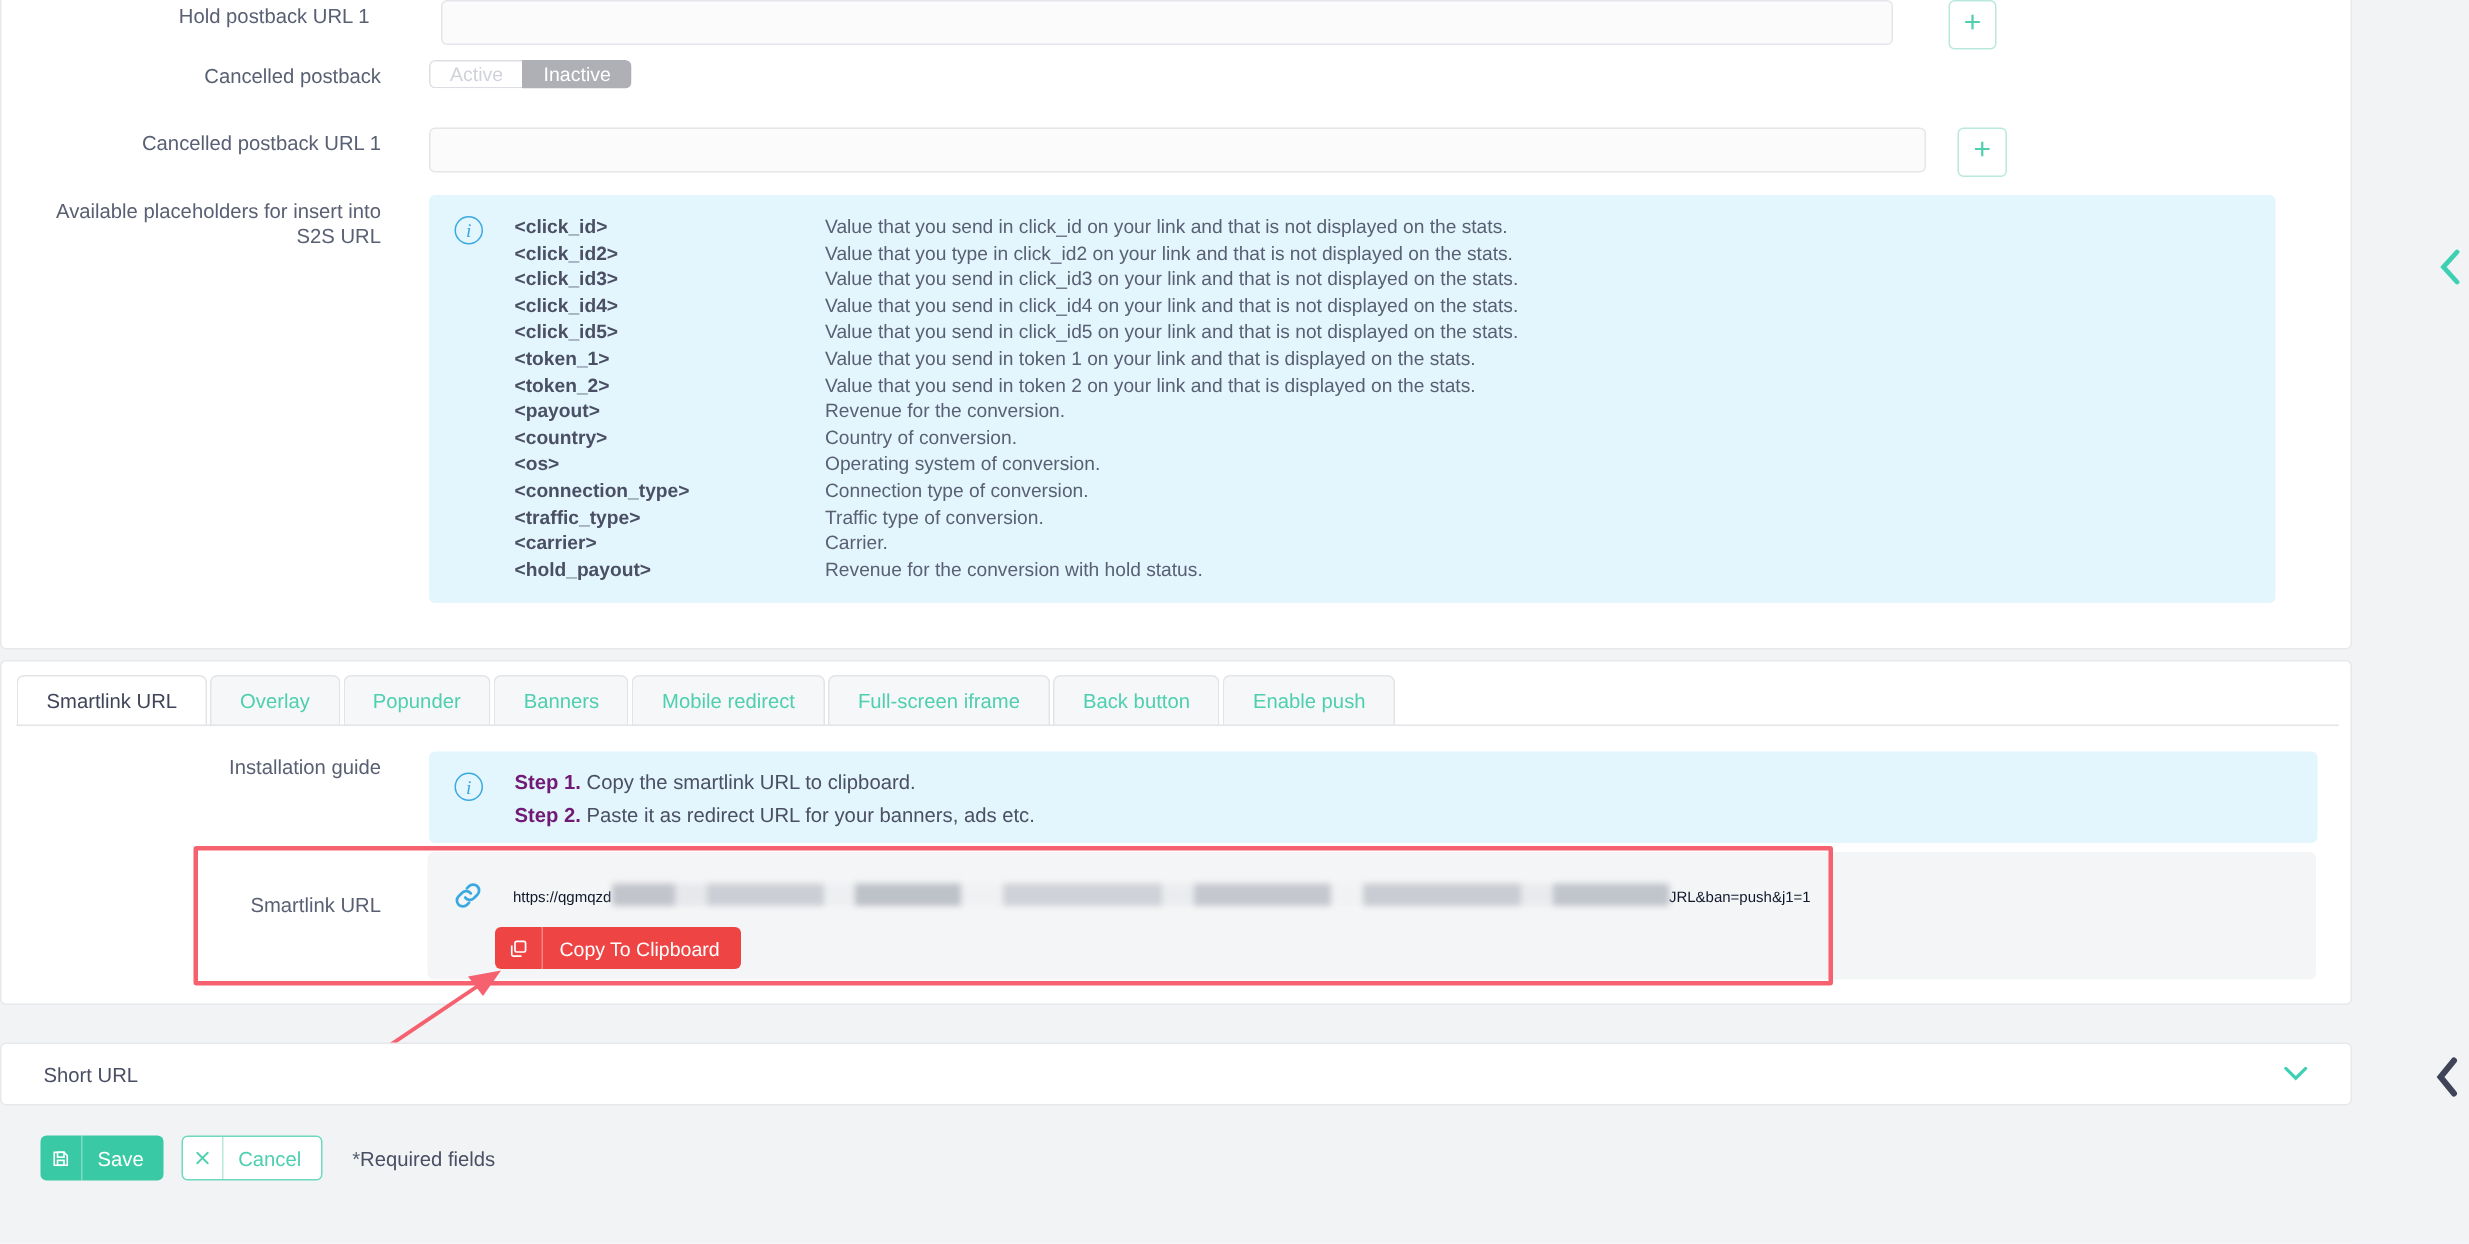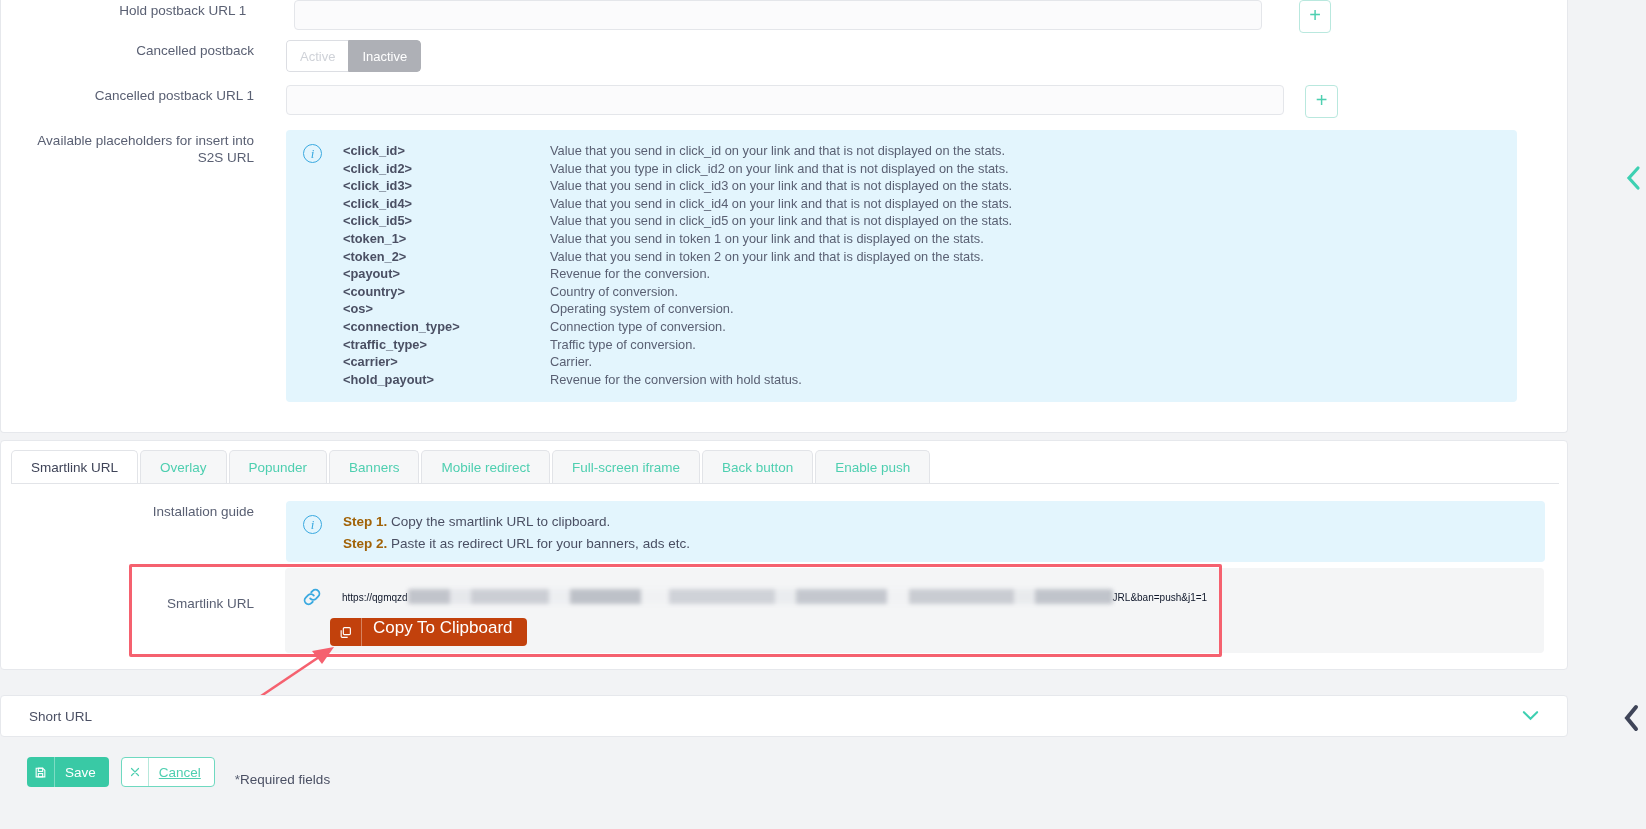--- a/index.html
+++ b/index.html
@@ -31,21 +31,21 @@
     background: #fbfbfc; border: 1px solid #e4e6ea; border-radius: 4px;
     height: 30px;
   }
   .plusbtn {
     width: 33px; height: 33px; border: 1px solid #b9e8de; border-radius: 4px;
     background: #fff; color: #4ecfb0; font-size: 20px; line-height: 29px;
     text-align: center; cursor: pointer;
   }
 
   
-  .toggle { display: flex; height: 32px; border-radius: 4px; overflow: hidden; }
+  .toggle { display: flex; height: 19px; border-radius: 4px; overflow: hidden; }
   .toggle .seg {
     display: flex; align-items: center; padding: 0 13px; font-size: 13px;
     cursor: pointer; border: 1px solid #dcdee3;
   }
   .toggle .seg.off { background: #fff; color: #cfd2d8; border-right: none; border-radius: 4px 0 0 4px; }
   .toggle .seg.on  { background: #aeb0b6; color: #fff; border-color: #aeb0b6; border-radius: 0 4px 4px 0; }
 
   
   .infobox {
     background: #e3f5fd; border-radius: 4px; position: relative;
@@ -79,21 +79,21 @@
     border-radius: 5px 5px 0 0; cursor: pointer; white-space: nowrap;
   }
   .tab.active { background: #fff; color: #3f4458; border-color: #e2e4e8; }
   .tabs-underline {
     position: absolute; left: 10px; top: 42px; width: 1548px; height: 1px;
     background: #e2e4e8;
   }
 
   
   .guide-line { line-height: 22px; font-size: 13.5px; color: #4a4f63; }
-  .guide-line b { color: #a16207; }
+  .guide-line b { color: #701a75; }
 
   
   .sl-highlight {
     position: absolute; left: 129px; top: 564px; width: 1093px; height: 93px;
     border: 3px solid #f5616f; border-radius: 2px; pointer-events: none;
   }
   .sl-value-box {
     position: absolute; left: 285px; top: 568px; width: 1259px; height: 85px;
     background: #f4f5f6; border-radius: 4px;
   }
@@ -107,58 +107,58 @@
   }
   .url-blur {
     display: inline-block; vertical-align: -3px; height: 15px;
     background: linear-gradient(90deg,#b9bcc4 0 6%,#e4e6ea 6% 9%,#c5c8cf 9% 20%,#eceef1 20% 23%,
       #b4b8c0 23% 33%,#f0f1f3 33% 37%,#c9ccd3 37% 52%,#e9ebee 52% 55%,#bcc0c8 55% 68%,
       #f1f2f4 68% 71%,#c2c5cc 71% 86%,#e7e9ec 86% 89%,#b8bcc4 89% 100%);
     filter: blur(2.2px); opacity: .85; border-radius: 2px;
   }
   .copy-btn {
     position: absolute; left: 45px; top: 50px; height: 28px;
-    display: inline-flex; align-items: flex-start; background: #c2410c;
-    color: #fff; border-radius: 4px; font-size: 17px; cursor: pointer;
+    display: inline-flex; align-items: center; background: #ef4444;
+    color: #fff; border-radius: 4px; font-size: 13px; cursor: pointer;
   }
   .copy-btn .ic {
     width: 32px; display: flex; align-items: center; justify-content: center;
     border-right: 1px solid rgba(255,255,255,.35); height: 100%;
   }
   .copy-btn .lb { padding: 0 14px 0 11px; }
 
   
   .arrow-svg { position: absolute; left: 200px; top: 640px; pointer-events: none; }
 
   
   .card-short {
     position: absolute; left: 0; top: 695px; width: 1568px; height: 42px;
     background: #fff; border: 1px solid #e6e8ec; border-radius: 4px;
     display: flex; align-items: center;
   }
   .short-label { margin-left: 28px; font-size: 13.5px; color: #4a4f63; }
   .chev-down { position: absolute; right: 28px; top: 13px; color: #3ed0b2; }
 
   
-  .footer { position: absolute; left: 8px; top: 757px; display: flex; align-items: flex-end; padding-left: 19px; }
+  .footer { position: absolute; left: 8px; top: 757px; display: flex; align-items: center; padding-left: 19px; }
   .btn-save {
     display: inline-flex; align-items: center; height: 30px; background: #39c9a5;
     color: #fff; border-radius: 4px; font-size: 13.5px; cursor: pointer;
   }
   .btn-save .ic { width: 28px; display: flex; align-items: center; justify-content: center;
     border-right: 1px solid rgba(255,255,255,.35); height: 100%; }
   .btn-save .lb { padding: 0 13px 0 10px; }
   .btn-cancel {
     display: inline-flex; align-items: center; height: 30px; margin-left: 12px;
     border: 1px solid #6fd9c0; border-radius: 4px; background: #fff;
     color: #4ecfb0; font-size: 13.5px; cursor: pointer;
   }
   .btn-cancel .ic { width: 27px; display: flex; align-items: center; justify-content: center;
     border-right: 1px solid #b7e8db; height: 100%; }
-  .btn-cancel .lb { padding: 0 13px 0 10px; text-decoration: underline; }
+  .btn-cancel .lb { padding: 0 13px 0 10px; }
   .req { margin-left: 20px; font-size: 13.5px; color: #4a4f63; }
   .req .star { color: #5a6073; }
 
   
   .side-chev-top { position: absolute; left: 1626px; top: 165px; color: #3ed0b2; }
   .side-chev-bot { position: absolute; left: 1622px; top: 703px; color: #3f4458; }
 
   .right-gutter {
     position: absolute; left: 1568px; top: -10px; width: 78px; height: 839px;
     background: #f2f3f5;

